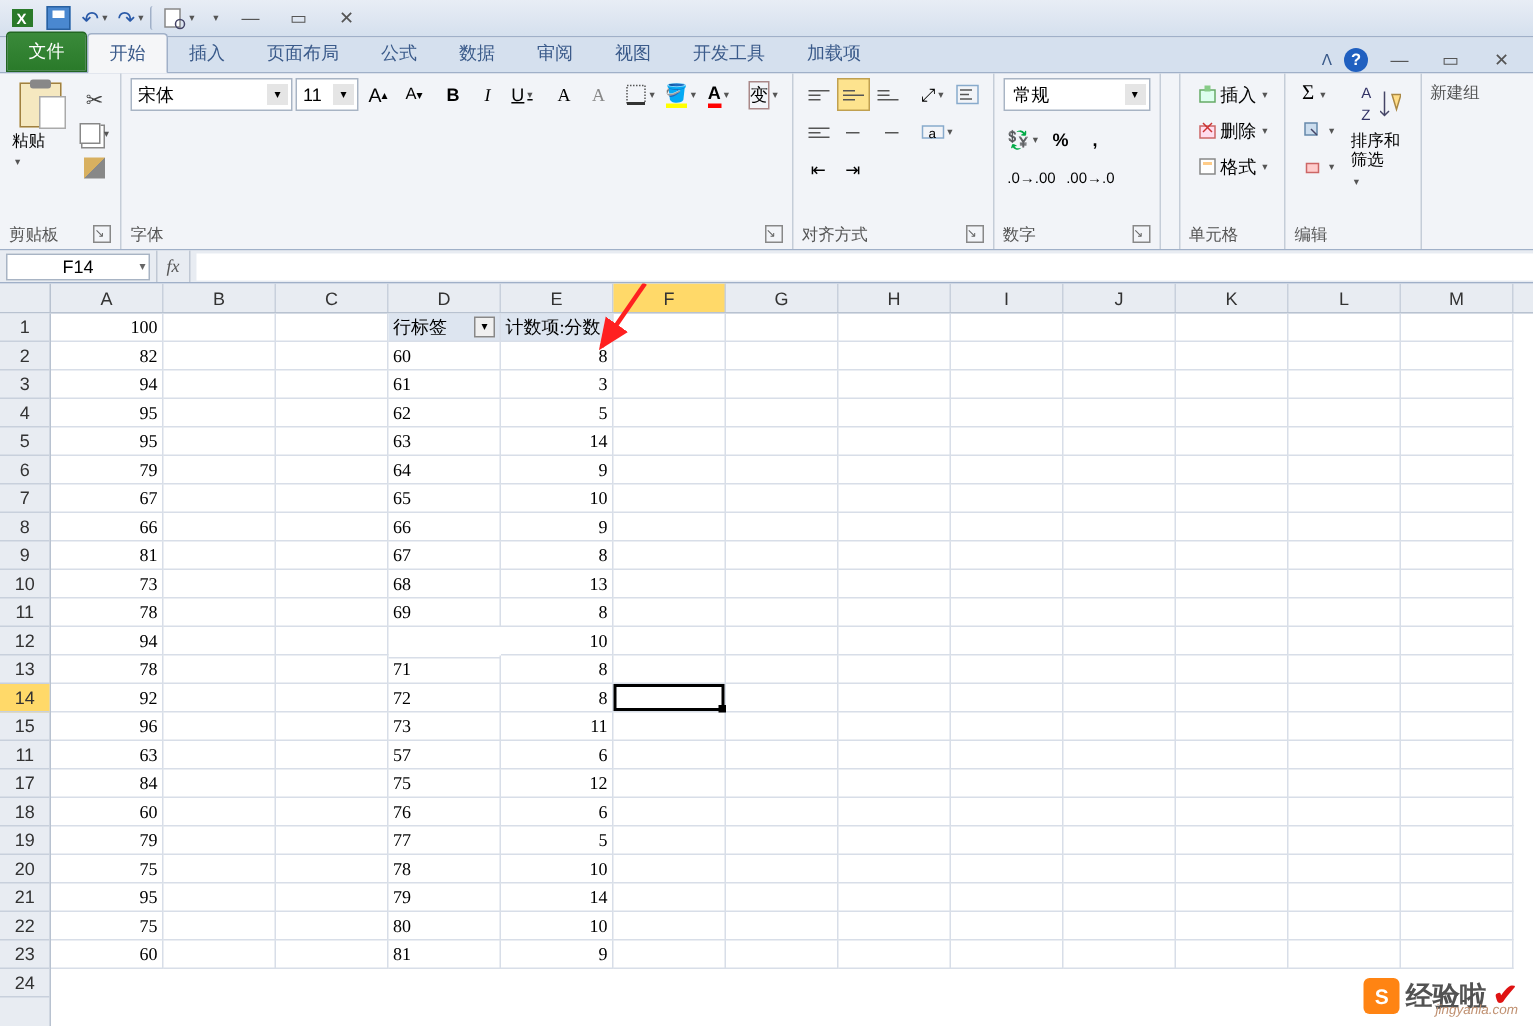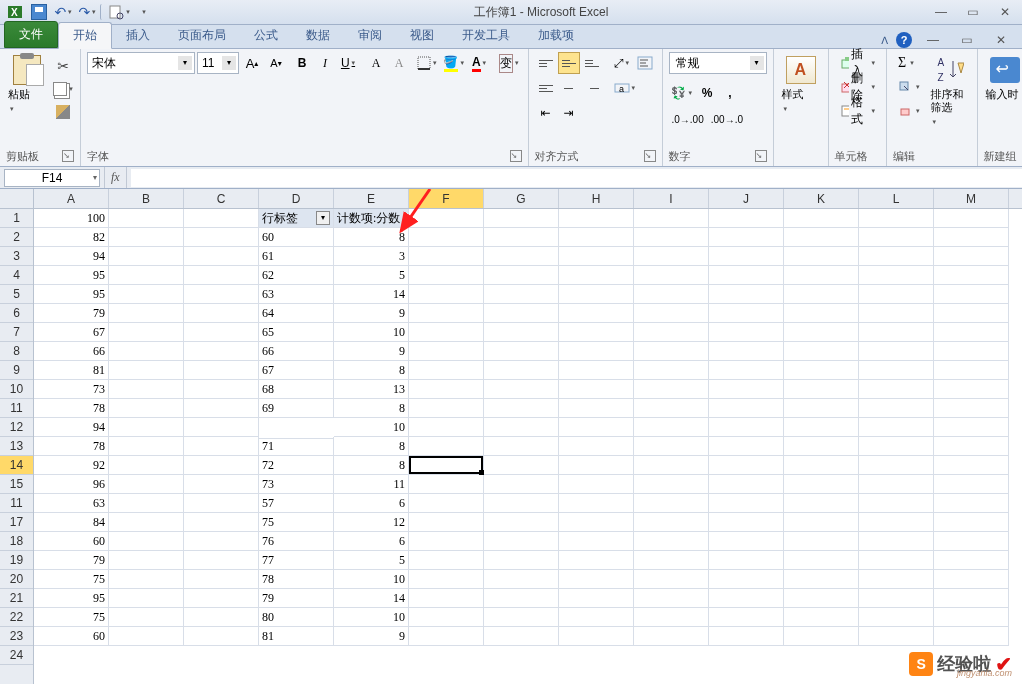--- a/index.html
+++ b/index.html
@@ -136,21 +136,20 @@
         <svg width="16" height="16">
           <rect x="2" y="2" width="10" height="12" fill="#fff" stroke="#888"></rect>
           <circle cx="12" cy="12" r="3" fill="none" stroke="#446"></circle>
         </svg>
         <span class="drop-arr">▾</span>
       </div>
     <div class="qat-btn">
         <span class="drop-arr">▾</span>
       </div>
   </div>
-  <div class="title-text">工作簿1 - Microsoft Excel</div>
   <div class="win-controls">
     <div class="win-btn">—</div>
     <div class="win-btn">▭</div>
     <div class="win-btn">✕</div>
   </div>
 </div>
 
 <div class="ribbon-tabs">
   <div class="tab file">文件</div>
   <div class="tab active">开始</div>
@@ -334,28 +333,20 @@
       </div>
       <div class="btn-row">
         <div class="rbtn" style="font-size:10px">.0→.00</div>
         <div class="rbtn" style="font-size:10px">.00→.0</div>
       </div>
     </div>
     <div class="group-label"><span>数字</span><div class="dlg">↘</div></div>
   </div>
 
   <div class="group">
-    <div class="group-body">
-      <div class="big-btn">
-        <div class="ico">
-            <div class="i-styles"></div>
-          </div>
-        <div class="lbl"><span>样式</span><br><span class="drop-arr">▾</span></div>
-      </div>
-    </div>
     <div class="group-label"></div>
   </div>
 
   <div class="group">
     <div class="group-body" style="flex-direction:column;gap:2px">
       <div class="cell-btn">
           <svg width="14" height="14">
             <rect x="2" y="4" width="10" height="8" fill="#dfe" stroke="#6a6"></rect>
             <rect x="5" y="1" width="4" height="4" fill="#8c8"></rect>
           </svg>
@@ -413,28 +404,20 @@
               </svg>
             </div>
           </div>
         <div class="lbl"><span>排序和筛选</span><br><span class="drop-arr">▾</span></div>
       </div>
     </div>
     <div class="group-label"><span>编辑</span></div>
   </div>
 
   <div class="group" style="border-right:none">
-    <div class="group-body">
-      <div class="big-btn">
-        <div class="ico">
-            <div class="i-new"></div>
-          </div>
-        <div class="lbl"><span>输入时</span></div>
-      </div>
-    </div>
     <div class="group-label"><span>新建组</span></div>
   </div>
 
 </div>
 
 <div class="formula-bar">
   <div class="namebox">
       <span>F14</span>
       <span class="arr">▾</span>
     </div>

